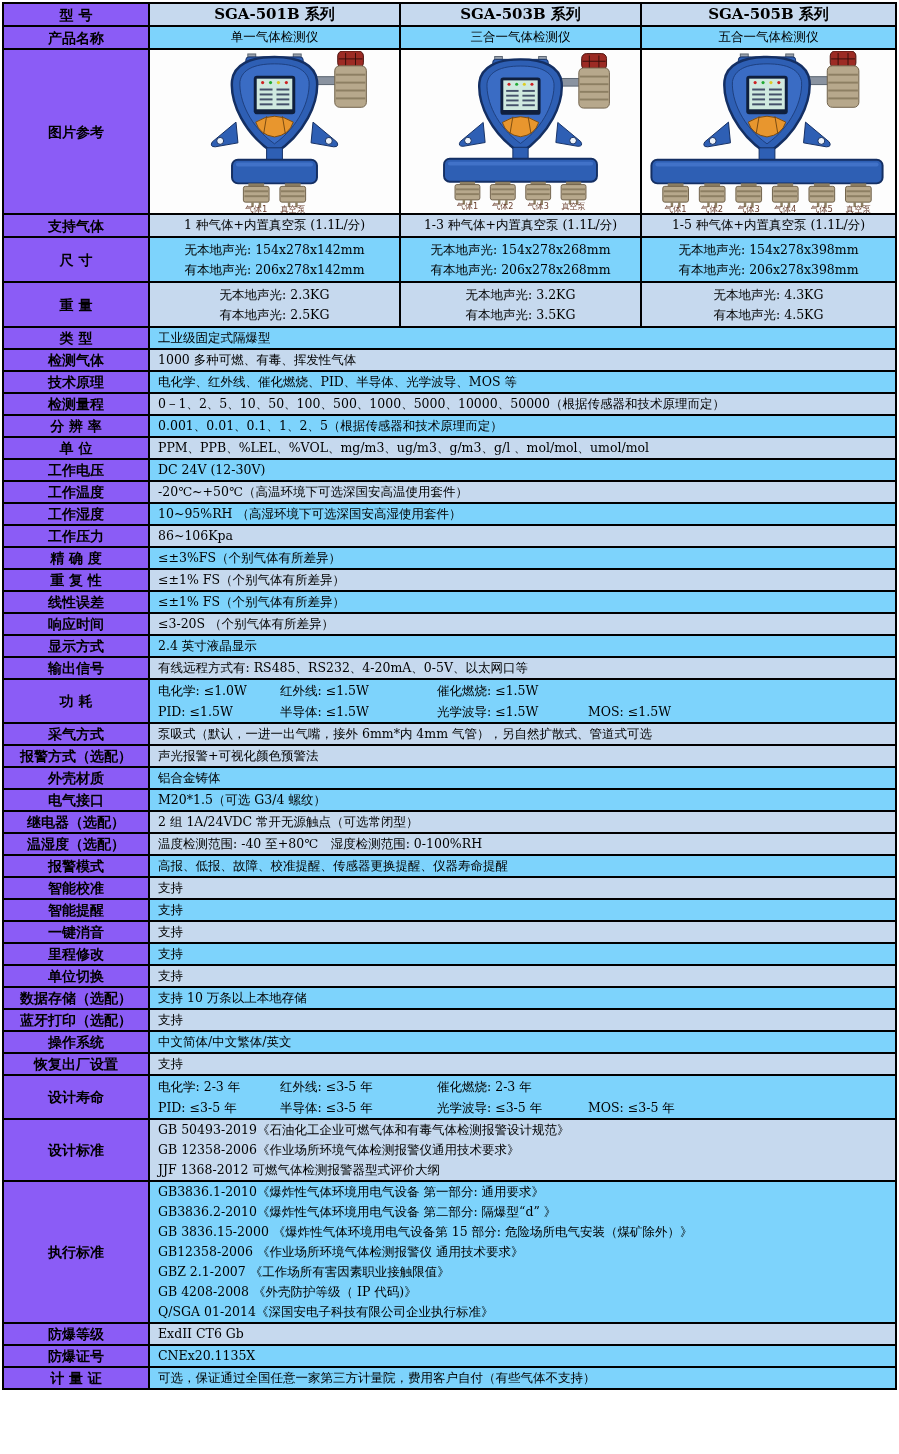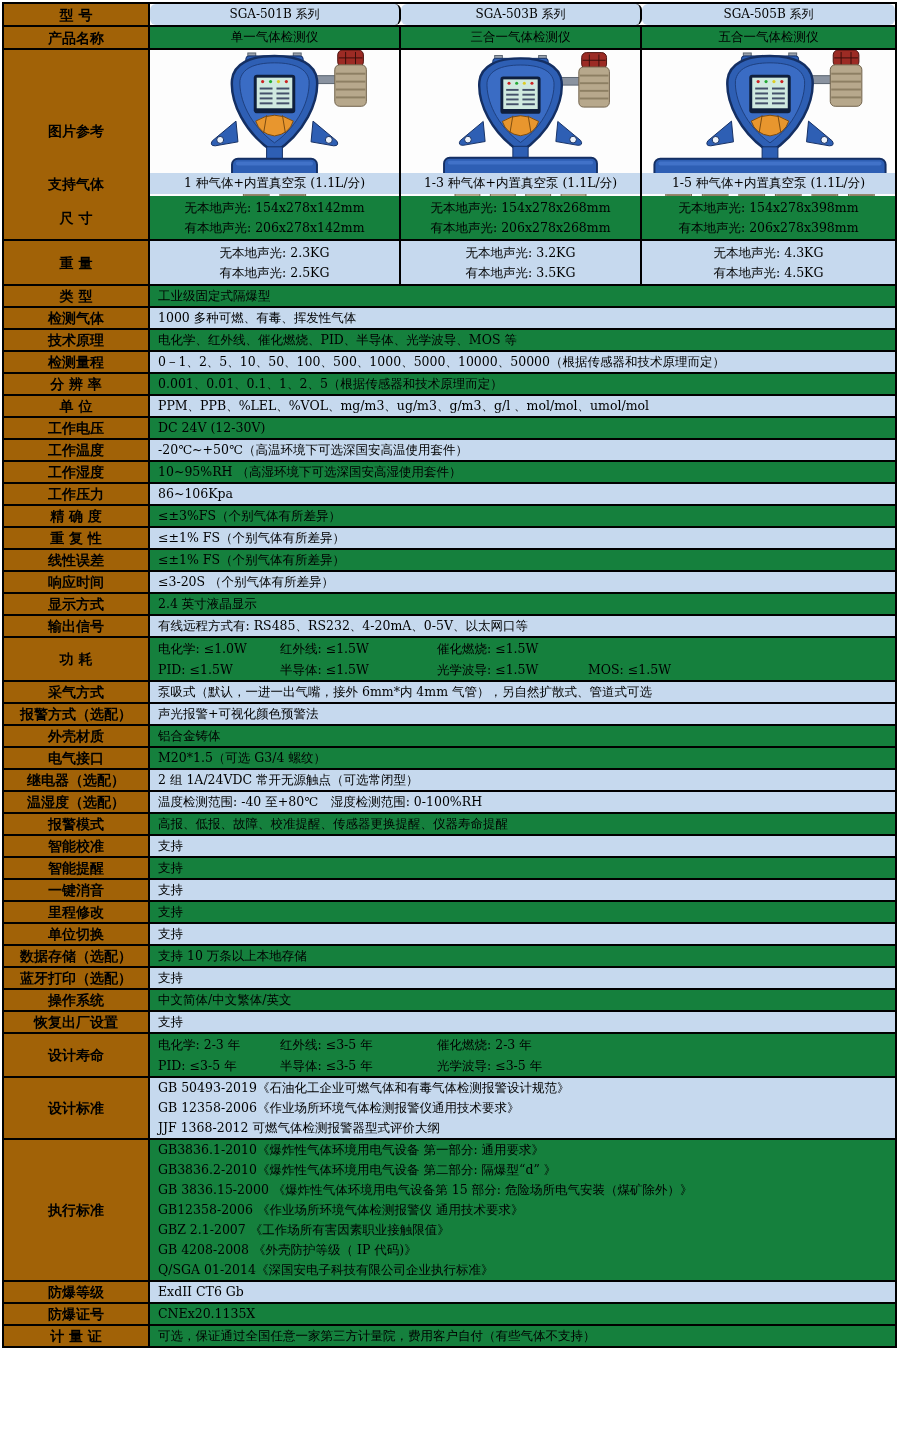--- a/index.html
+++ b/index.html
@@ -5,32 +5,32 @@
   * { margin:0; padding:0; box-sizing:border-box; }
   html,body { background:#ffffff; }
   body { width:899px; font-family:"DejaVu Sans",sans-serif; color:#000; }
   .tbl { margin:2px; border:2px solid #000; background:#fff; }
   .r { display:grid; border-bottom:2px solid #000; }
   .r:last-child, .specwrap .r:last-child { border-bottom:none; }
   .r3 { grid-template-columns:146px 251px 241px 1fr; }
   .r2 { grid-template-columns:146px 1fr; }
   .cell { border-right:2px solid #000; min-width:0; }
   .r .cell:last-child { border-right:none; }
-  .lab { background:#a16207; display:flex; align-items:center; justify-content:center;
+  .lab { background:#8b5cf6; display:flex; align-items:center; justify-content:center;
          text-align:center; font-weight:bold; font-size:14px; line-height:16px; padding:1px 2px; }
   .val { font-size:12.5px; font-family:"DejaVu Serif","DejaVu Sans",serif; }
   .vc  { display:flex; flex-direction:column; align-items:center; justify-content:center; text-align:center; }
   .left{ display:flex; flex-direction:column; justify-content:flex-end; padding:0 8px; }
-  .bgA { background:#15803d; }
+  .bgA { background:#7dd3fc; }
   .bgB { background:#c6d9ee; }
-  .imgcell { background:#fdfdfd; display:flex; align-items:center; justify-content:flex-end; }
+  .imgcell { background:#fdfdfd; display:flex; align-items:center; justify-content:flex-start; }
   .h23 { min-height:23px; }
   .h45 { min-height:45px; }
-  .imgr { height:123px; }
-  .modelname { font-weight:normal; font-size:12px;border-radius:6px; }
+  .imgr { height:165px; }
+  .modelname { font-weight:bold; font-size:15px; }
   .line { line-height:20px; min-height:20px; }
   .spec .val { min-height:20px; }
   .cline { display:flex; line-height:21px; }
   .cw { flex:none; }
   .cw0 { width:122px; } .cw1 { width:157px; } .cw2 { width:151px; } .cw3 { flex:1; }
   .two .line { text-align:center; }
   svg text { font-family:"DejaVu Sans",sans-serif; }
 </style>
 </head>
 <body>
@@ -578,20 +578,21 @@
         <div class="cell val left bgA">
           <div class="cline">
             <span class="cw cw0">电化学: 2-3 年</span>
             <span class="cw cw1">红外线: ≤3-5 年</span>
             <span class="cw cw2">催化燃烧: 2-3 年</span>
           </div>
           <div class="cline">
             <span class="cw cw0">PID: ≤3-5 年</span>
             <span class="cw cw1">半导体: ≤3-5 年</span>
             <span class="cw cw2">光学波导: ≤3-5 年</span>
+            <span class="cw cw3">MOS: ≤3-5 年</span>
           </div>
         </div>
       </div>
       <div class="r r2 spec">
         <div class="cell lab">设计标准</div>
         <div class="cell val left bgB">
           <div class="line">GB 50493-2019《石油化工企业可燃气体和有毒气体检测报警设计规范》</div>
           <div class="line">GB 12358-2006《作业场所环境气体检测报警仪通用技术要求》</div>
           <div class="line">JJF 1368-2012 可燃气体检测报警器型式评价大纲</div>
         </div>

